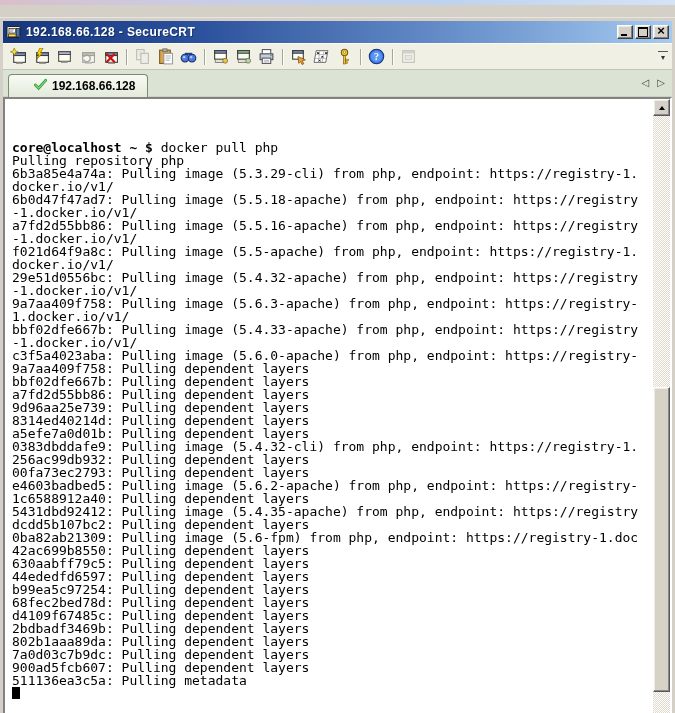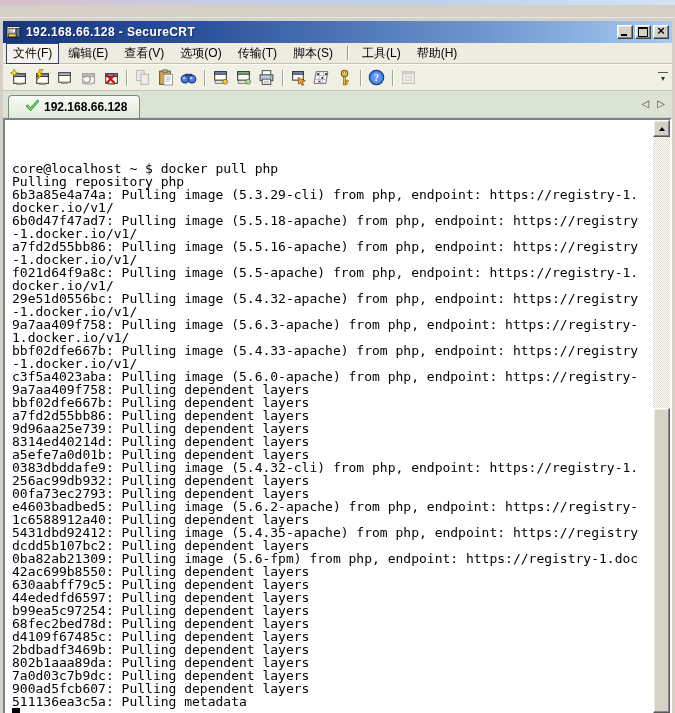--- a/index.html
+++ b/index.html
@@ -39,34 +39,34 @@
   .toolbar{ height:27px; flex:0 0 27px; background:#f1f0e4; display:flex; align-items:center;
     padding-left:4px; position:relative; border-top:1px solid #fbfaf3; border-bottom:1px solid #c6c3b5; }
   .tb-btn{ width:23px; height:22px; display:flex; align-items:center; justify-content:center; }
   .tb-btn.disabled svg{ filter:grayscale(1) opacity(.45); }
   .tb-sep{ width:1px; height:16px; background:#a8a496; box-shadow:1px 0 0 #fff; margin:0 4px; }
   .tb-overflow{ position:absolute; right:4px; top:7px; width:10px; text-align:center;
     font-size:8px; color:#333; border-top:1px solid #555; line-height:11px; }
   
   .tabbar{ height:27px; flex:0 0 27px; background:#dbe3d5; position:relative;
     padding:4px 0 0 5px; border-bottom:1px solid #c9d2c2; }
-  .tab{ display:inline-flex; align-items:center; gap:5px; height:23px; padding:0 12px 0 17px;
+  .tab{ display:inline-flex; align-items:center; gap:5px; height:23px; padding:0 12px 0 25px;
     background:linear-gradient(#f8fbf4,#e2eadb); border:1px solid #7c8a74; border-bottom:none;
     border-radius:4px 4px 0 0; font-size:12px; font-weight:bold; color:#000; }
   .tab-scrolls{ position:absolute; right:7px; top:7px; font-size:10px; color:#444;
     display:flex; gap:8px; }
   .tab-scrolls span{ cursor:default; }
   
   .terminal{ flex:1 1 auto; position:relative; background:#fff; overflow:hidden;
     border:2px solid; border-color:#828282 #ffffff #ffffff #828282; }
   .term-text{ position:absolute; top:0; left:0; right:17px; bottom:0;
     padding:42px 0 0 7px; font-family:"DejaVu Sans Mono",monospace;
     font-size:13px; line-height:13px; white-space:pre; color:#000; overflow:hidden; }
   .term-line{ height:13px; }
-  .prompt{ font-weight:normal; }
+  .prompt{ font-weight:bold; }
   .cursor{ display:inline-block; width:8px; height:12px; background:#000; vertical-align:top; }
   
   .scrollbar{ position:absolute; top:0; right:0; bottom:0; width:17px; background:#fff;
     background-image:
       linear-gradient(45deg,#ddd9cb 25%,transparent 25%,transparent 75%,#ddd9cb 75%),
       linear-gradient(45deg,#ddd9cb 25%,transparent 25%,transparent 75%,#ddd9cb 75%);
     background-size:2px 2px; background-position:0 0,1px 1px; }
   .sb-btn{ position:absolute; left:0; width:17px; height:17px; background:#d4d0c8;
     border:1px solid; border-color:#fff #585858 #585858 #fff;
     box-shadow:inset -1px -1px 0 #8a8a8a, inset 1px 1px 0 #eeebdf;
@@ -95,31 +95,20 @@
       <rect x="2.5" y="10" width="7.5" height="2.8" fill="#ffe050" stroke="#222" stroke-width="0.7"></rect>
     </svg>
     <span class="title-text">192.168.66.128 - SecureCRT</span>
     <span class="ctrls">
       <span class="ctrl ctrl-min"></span>
       <span class="ctrl ctrl-max"></span>
       <span class="ctrl ctrl-close"></span>
     </span>
   </div>
 
-  <div class="menubar">
-      <div class="menu-item focused">文件(F)</div>
-      <div class="menu-item">编辑(E)</div>
-      <div class="menu-item">查看(V)</div>
-      <div class="menu-item">选项(O)</div>
-      <div class="menu-item">传输(T)</div>
-      <div class="menu-item">脚本(S)</div>
-      <div class="menu-sep"></div>
-      <div class="menu-item">工具(L)</div>
-      <div class="menu-item">帮助(H)</div>
-    </div>
 
   <div class="toolbar">
     <div class="tb-btn">
         <svg viewBox="0 0 16 16" width="17" height="17">
           <rect x="3.5" y="4.5" width="11" height="9" fill="#fffff4" stroke="#3a3a3a"></rect>
           <rect x="3.5" y="4.5" width="11" height="2.6" fill="#7b92c8" stroke="#3a3a3a"></rect>
           <rect x="6" y="13.5" width="6" height="1.3" fill="#c8c4b6" stroke="#666" stroke-width="0.5"></rect>
           <path d="M4 0 L5 2.6 L7.6 3.6 L5 4.6 L4 7.2 L3 4.6 L0.4 3.6 L3 2.6 Z" fill="#ffe33e" stroke="#8a6d00" stroke-width="0.6"></path>
         </svg>
       </div>

